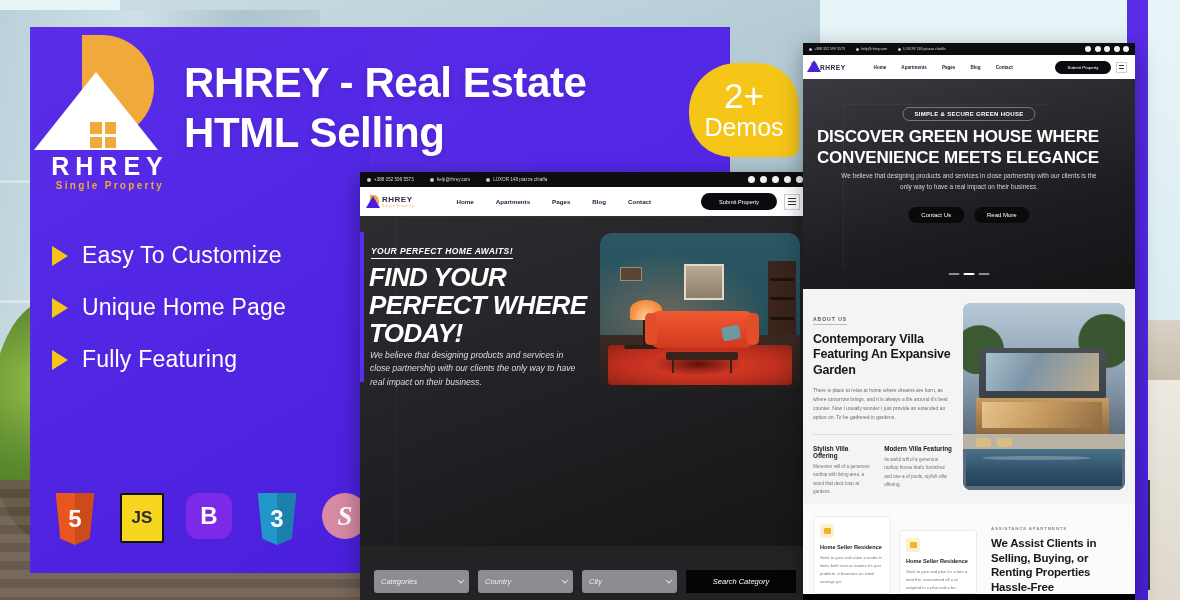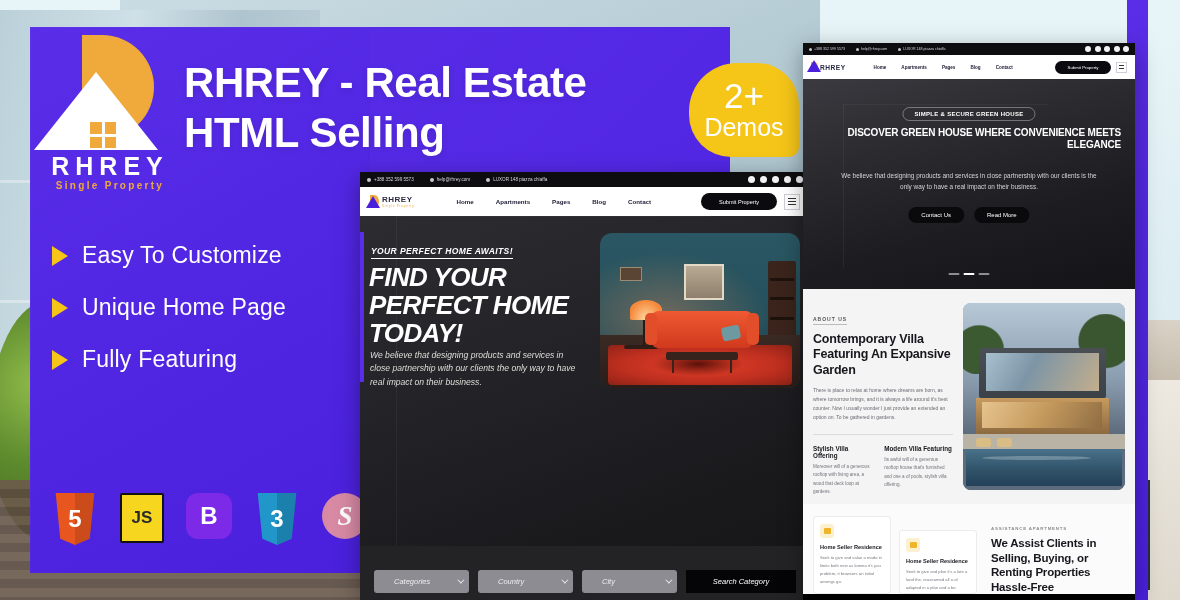--- a/index.html
+++ b/index.html
@@ -230,38 +230,38 @@
   .room .smallart{ position:absolute; left:10%; top:22%; width:11%; height:9%;
                 background:#5a4433; border:1px solid #9b8b72; }
   .room .shelf { position:absolute; right:2%; top:18%; width:14%; height:62%;
                 background:#3a241c; border-radius:2px; }
   .room .shelf i { position:absolute; left:6%; width:88%; height:3px; background:#1e120d; }
 
   
   .c-search { position:absolute; left:0; bottom:0; width:100%; height:70px; background:#232326;
               display:flex; align-items:center; gap:9px; padding:0 14px; }
   .sel { flex:1; height:23px; background:#8c8c92; border-radius:3px; display:flex; align-items:center;
-         padding:0 20px; color:#ededf1; font-size:7.5px; position:relative; }
+         padding:0 7px; color:#ededf1; font-size:7.5px; position:relative; }
   .sel .cv { position:absolute; right:7px; width:5px; height:5px; border-right:1.2px solid #e9e9ee;
              border-bottom:1.2px solid #e9e9ee; transform:rotate(45deg) translateY(-2px); }
   .c-searchbtn { width:110px; height:23px; background:#050507; color:#fff; font-size:7.5px;
                  display:flex; align-items:center; justify-content:center; }
 
   
   .r-hero { position:relative; width:100%; height:210px; background:#17171a; overflow:hidden; }
   .r-hero-bg { position:absolute; inset:0;
     background: linear-gradient(165deg,#3a3a40 0%, #2b2b30 30%, #1d1d21 65%, #141417 100%); }
   .r-hero-bg::after{ content:""; position:absolute; left:12%; top:12%; width:62%; height:78%;
     background: linear-gradient(90deg, rgba(255,255,255,.05) 0 1px, transparent 1px 40px),
                 linear-gradient(180deg, rgba(255,255,255,.04) 0 1px, transparent 1px 55px); }
   .r-pill { position:absolute; left:50%; transform:translateX(-50%); top:28px;
             border:1px solid rgba(255,255,255,.35); border-radius:99px;
             padding:3px 11px; color:#fff; font-size:6px; font-weight:700; letter-spacing:.3px; white-space:nowrap; }
-  .r-h1 { position:absolute; left:14px; right:14px; top:48px; text-align:right; color:#fff;
-          font-size:10px; font-weight:800; line-height:1.23; letter-spacing:-.2px; }
+  .r-h1 { position:absolute; left:14px; right:14px; top:48px; text-align:left; color:#fff;
+          font-size:17px; font-weight:800; line-height:1.23; letter-spacing:-.2px; }
   .r-p { position:absolute; left:34px; right:34px; top:92px; text-align:center; color:#d4d4d8;
          font-size:6.4px; line-height:1.65; }
   .r-btns { position:absolute; left:50%; transform:translateX(-50%); top:128px; display:flex; gap:10px; }
   .r-btn { background:#0a0a0d; color:#fff; border-radius:99px; font-size:6px;
            padding:5px 13px; white-space:nowrap; }
   .r-dots { position:absolute; left:50%; transform:translateX(-50%); bottom:14px; display:flex; gap:4px; }
   .r-dots i { width:11px; height:2.5px; background:#8d8d96; display:block; border-radius:1px; }
   .r-dots i.on { background:#fff; }
 
   
@@ -436,21 +436,21 @@
           <b style="width:8px;height:1px"></b>
           <b style="width:8px;height:1px"></b>
       </div>
     </div>
   </div>
 
   <div class="c-hero" style="height:400px;font-style:italic;">
     <div class="c-hero-bg"></div>
     <div class="c-accent"></div>
     <div class="c-eyebrow">YOUR PERFECT HOME AWAITS!</div>
-    <div class="c-h1">FIND YOUR PERFECT HOME TODAY!</div>
+    <div class="c-h1">FIND YOUR PERFECT WHERE TODAY!</div>
     <div class="c-p">We believe that designing products and services in close partnership with our clients the only way to have real impact on their business.</div>
 
     <div class="room">
       <div class="wall"></div>
       <div class="smallart"></div>
       <div class="art"></div>
       <div class="shelf">
         <i style="top:18%"></i>
           <i style="top:38%"></i>
           <i style="top:58%"></i>

